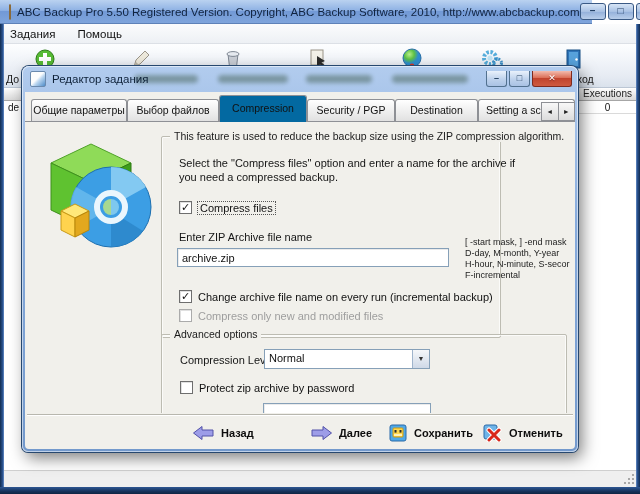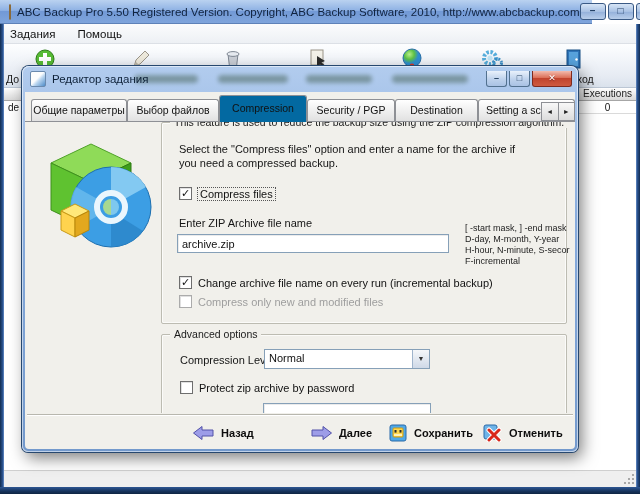--- a/index.html
+++ b/index.html
@@ -247,21 +247,21 @@
         <path d="M41 54 A40 40 0 0 0 41 95 L66 81 A12 12 0 0 1 66 68 Z" fill="#6ABCEE" opacity=".8"></path>
         <path d="M76 114 A40 40 0 0 0 108 98 L84 83 A12 12 0 0 1 76 86 Z" fill="#2B85C8" opacity=".8"></path>
         <circle cx="76" cy="74" r="14" fill="none" stroke="#EAF6FD" stroke-width="6"></circle>
         <path d="M76 66 A8 8 0 0 0 76 82 Z" fill="#A8D890"></path>
         <path d="M76 66 A8 8 0 0 1 76 82 Z" fill="#7EC8EE"></path>
         <polygon points="26,78 40,71 54,78 40,85" fill="#FFE87A" stroke="#C89A18" stroke-width="1"></polygon>
         <polygon points="26,78 40,85 40,104 26,97" fill="#FFD34E" stroke="#C89A18" stroke-width="1"></polygon>
         <polygon points="54,78 40,85 40,104 54,97" fill="#E2A81E" stroke="#B8860B" stroke-width="1"></polygon>
       </svg>
 
-      <div class="groupbox" style="left:136px;top:1px;width:406px;height:202px">
+      <div class="groupbox" style="left:136px;top:15px;width:340px;height:202px">
         <div class="gb-caption">This feature is used to reduce the backup size using the ZIP compression algorithm.</div>
         <div class="txt" style="left:17px;top:20px">Select the "Compress files" option and enter a name for the archive if</div>
         <div class="txt" style="left:17px;top:34px">you need a compressed backup.</div>
 
         <div class="cb focused" style="left:17px;top:64px">
           <span class="box">✓</span>
           <span class="lbl">Compress files</span>
         </div>
 
         <div class="txt" style="left:17px;top:94px">Enter ZIP Archive file name</div>

